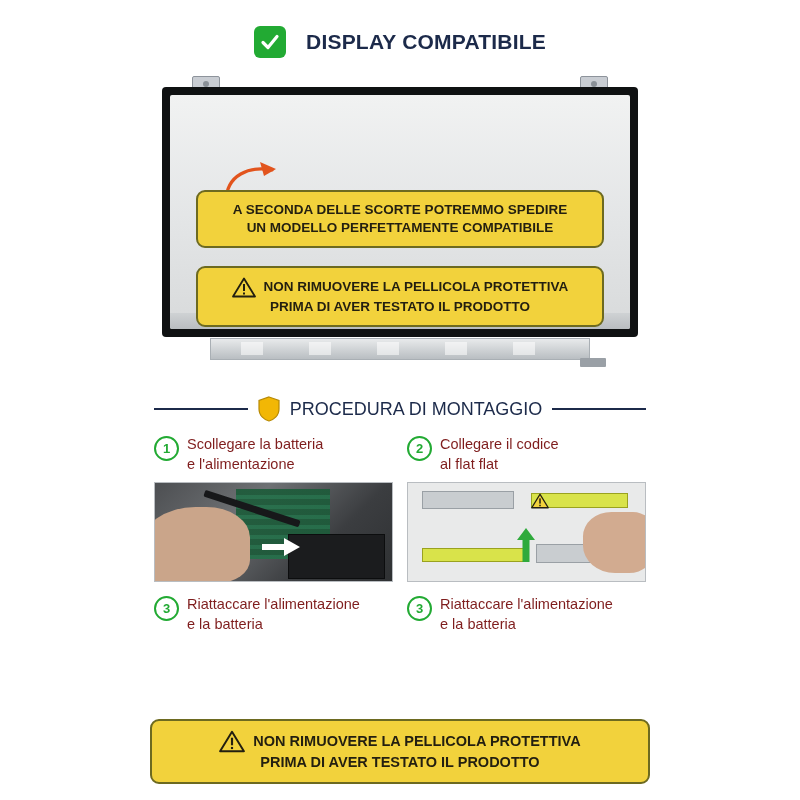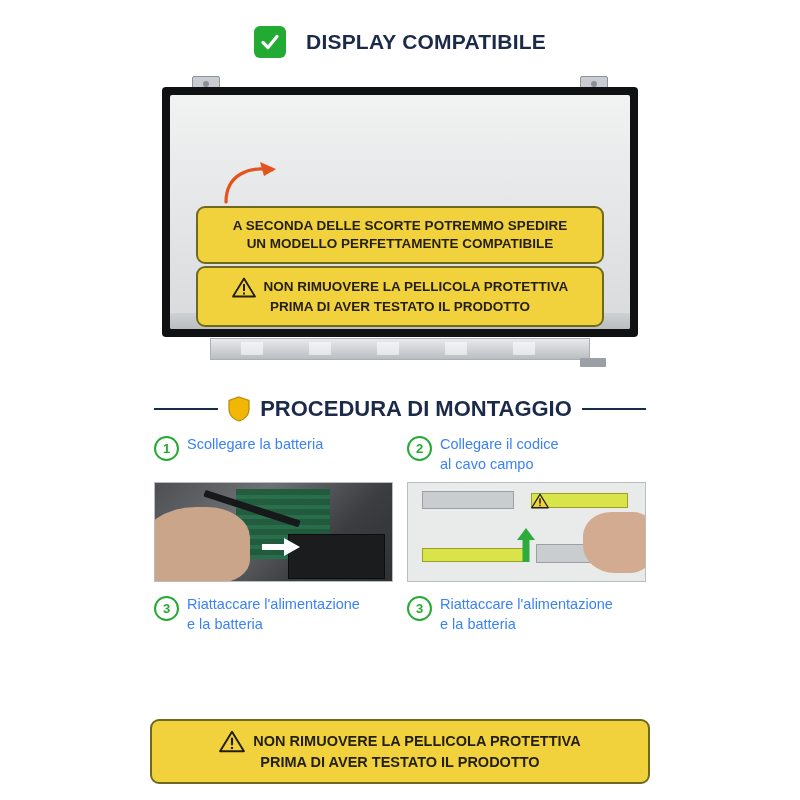--- a/index.html
+++ b/index.html
@@ -168,21 +168,21 @@
     border: 2px solid #6d6a20;
     border-radius: 9px;
     text-align: center;
     color: #231f10;
     font-weight: bold;
     font-size: 13.5px;
     line-height: 1.35;
     padding: 9px 8px;
     box-sizing: border-box;
   }
-  .banner.b1 { top: 130px; }
+  .banner.b1 { top: 114px; }
   .banner.b2 { top: 190px; }
   .banner-row {
     display: flex;
     align-items: center;
     justify-content: center;
     gap: 8px;
   }
   .banner-text { display: inline-block; }
 
   .warn-tri { flex: 0 0 auto; display: block; }
@@ -193,22 +193,22 @@
     align-items: center;
     gap: 10px;
     margin: 20px 6px 0 6px;
   }
   .proc-line {
     flex: 1 1 auto;
     height: 2px;
     background: #1c2a4a;
   }
   .proc-title {
-    font-size: 22px;
-    font-weight: bold;
+    font-size: 18px;
+    font-weight: normal;
     color: #1c2a4a;
     white-space: nowrap;
   }
   .shield { flex: 0 0 auto; display: block; }
 
   .steps {
     display: flex;
     gap: 14px;
     margin: 12px 6px 0 6px;
   }
@@ -229,21 +229,21 @@
     font-size: 13px;
     font-weight: bold;
     display: flex;
     align-items: center;
     justify-content: center;
     margin-top: 2px;
   }
   .step-text {
     font-size: 14.5px;
     line-height: 1.38;
-    color: #3b82f6;
+    color: #7f1d1d;
   }
   .photo {
     position: relative;
     height: 98px;
     margin-top: 4px;
     border: 1px solid #b9bdc1;
     overflow: hidden;
   }
   .photo.laptop {
     background: linear-gradient(135deg, #4d4f52 0%, #6e7174 35%, #3b3d40 70%, #2f3133 100%);
@@ -414,39 +414,40 @@
       <div class="proc-title">PROCEDURA DI MONTAGGIO</div>
       <div class="proc-line"></div>
     </div>
 
     <div class="steps">
       <div class="step-col">
         <div class="step-line">
           <div class="step-num">1</div>
           <div class="step-text">
             <div>Scollegare la batteria</div>
+            <div>e l'alimentazione</div>
           </div>
         </div>
         <div class="photo laptop">
           <div class="pcb"></div>
           <div class="battery"></div>
           <div class="hand"></div>
           <div class="screwdriver"></div>
           <svg class="white-arrow" width="38" height="18" viewBox="0 0 38 18">
             <path d="M0 6 H22 V0 L38 9 L22 18 V12 H0 Z" fill="#ffffff"></path>
           </svg>
         </div>
       </div>
 
       <div class="step-col">
         <div class="step-line">
           <div class="step-num">2</div>
           <div class="step-text">
             <div>Collegare il codice</div>
-            <div>al cavo campo</div>
+            <div>al flat flat</div>
           </div>
         </div>
         <div class="photo flat">
           <div class="flat-conn" style="left:6%; top:8%; width:38%; height:16%;"></div>
           <div class="flat-tape" style="left:52%; top:10%; width:40%; height:13%;"></div>
           <div class="flat-tape" style="left:6%; top:66%; width:42%; height:13%;"></div>
           <div class="flat-conn" style="left:54%; top:62%; width:38%; height:18%;"></div>
           <div class="thumb"></div>
           <svg class="green-arrow-up" width="18" height="34" viewBox="0 0 18 34">
             <path d="M9 0 L18 12 H12.5 V34 H5.5 V12 H0 Z" fill="#2faa3c"></path>

